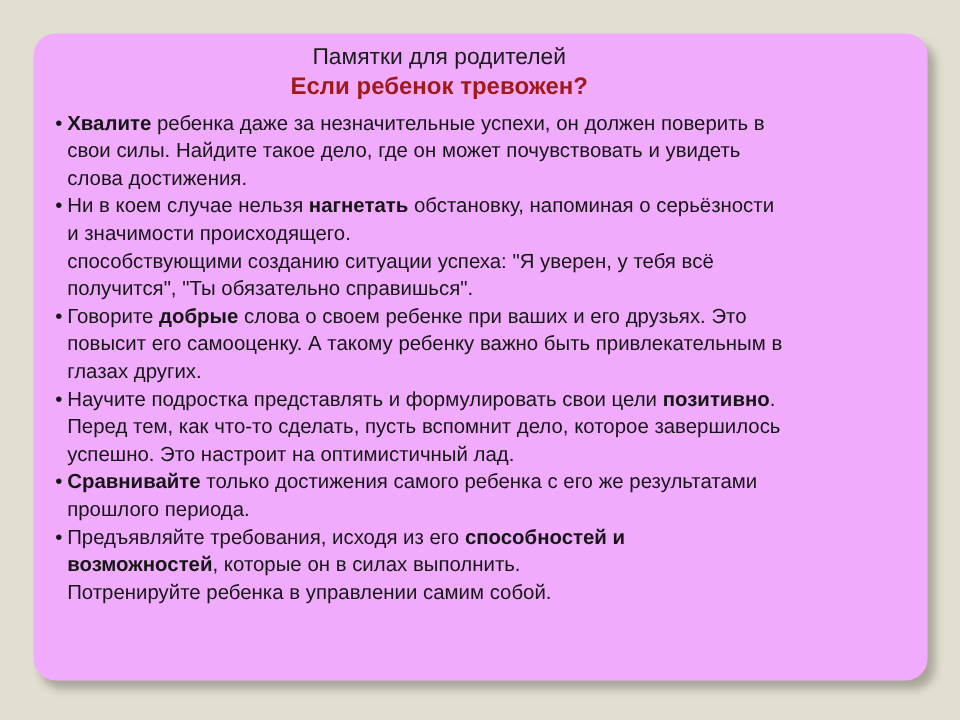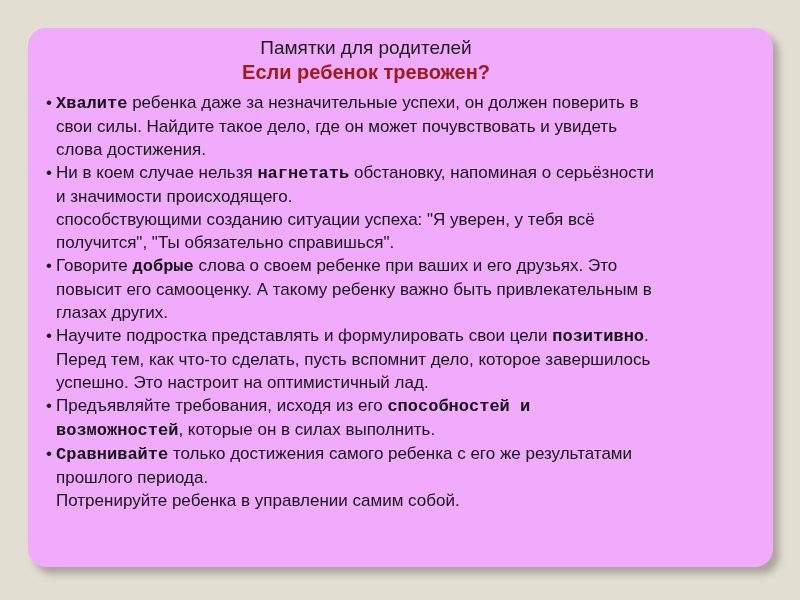--- a/index.html
+++ b/index.html
@@ -60,21 +60,20 @@
   }
   .bullet-item .line.first {
     padding-left: 0;
   }
   .marker {
     display: inline-block;
     width: 10px;
   }
   .b {
     font-weight: bold;
-    font-family: Liberation Mono, monospace;
   }
 </style>
 </head>
 <body>
 
 <div class="slide">
   <div class="card">
     <div class="content">
       <div class="titles">
         <div class="title">Памятки для родителей</div>
@@ -98,26 +97,26 @@
             <div class="line first"><span class="marker">•</span><span>Говорите </span><span class="b">добрые</span><span> слова о своем ребенке при ваших и его друзьях. Это</span></div>
             <div class="line"><span>повысит его самооценку. А такому ребенку важно быть привлекательным в</span></div>
             <div class="line"><span>глазах других.</span></div>
           </div>
           <div class="bullet-item">
             <div class="line first"><span class="marker">•</span><span>Научите подростка представлять и формулировать свои цели </span><span class="b">позитивно</span><span>.</span></div>
             <div class="line"><span>Перед тем, как что-то сделать, пусть вспомнит дело, которое завершилось</span></div>
             <div class="line"><span>успешно. Это настроит на оптимистичный лад.</span></div>
           </div>
           <div class="bullet-item">
+            <div class="line first"><span class="marker">•</span><span class="b">Сравнивайте</span><span> только достижения самого ребенка с его же результатами</span></div>
+            <div class="line"><span>прошлого периода.</span></div>
+          </div>
+          <div class="bullet-item">
             <div class="line first"><span class="marker">•</span><span>Предъявляйте требования, исходя из его </span><span class="b">способностей и</span></div>
             <div class="line"><span class="b">возможностей</span><span>, которые он в силах выполнить.</span></div>
-          </div>
-          <div class="bullet-item">
-            <div class="line first"><span class="marker">•</span><span class="b">Сравнивайте</span><span> только достижения самого ребенка с его же результатами</span></div>
-            <div class="line"><span>прошлого периода.</span></div>
           </div>
           <div class="bullet-item">
             <div class="line"><span>Потренируйте ребенка в управлении самим собой.</span></div>
           </div>
         </div>
     </div>
   </div>
 </div>
 
 </body></html>

